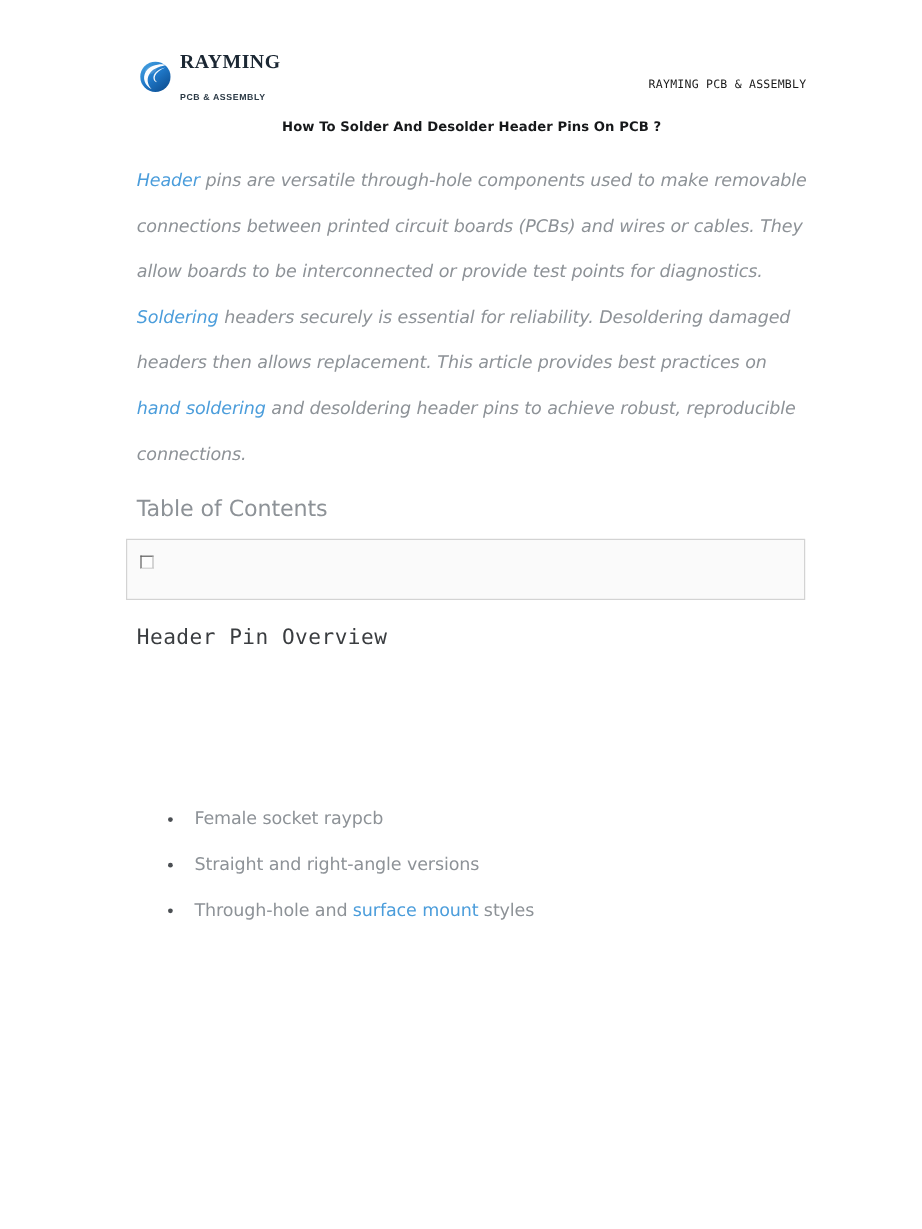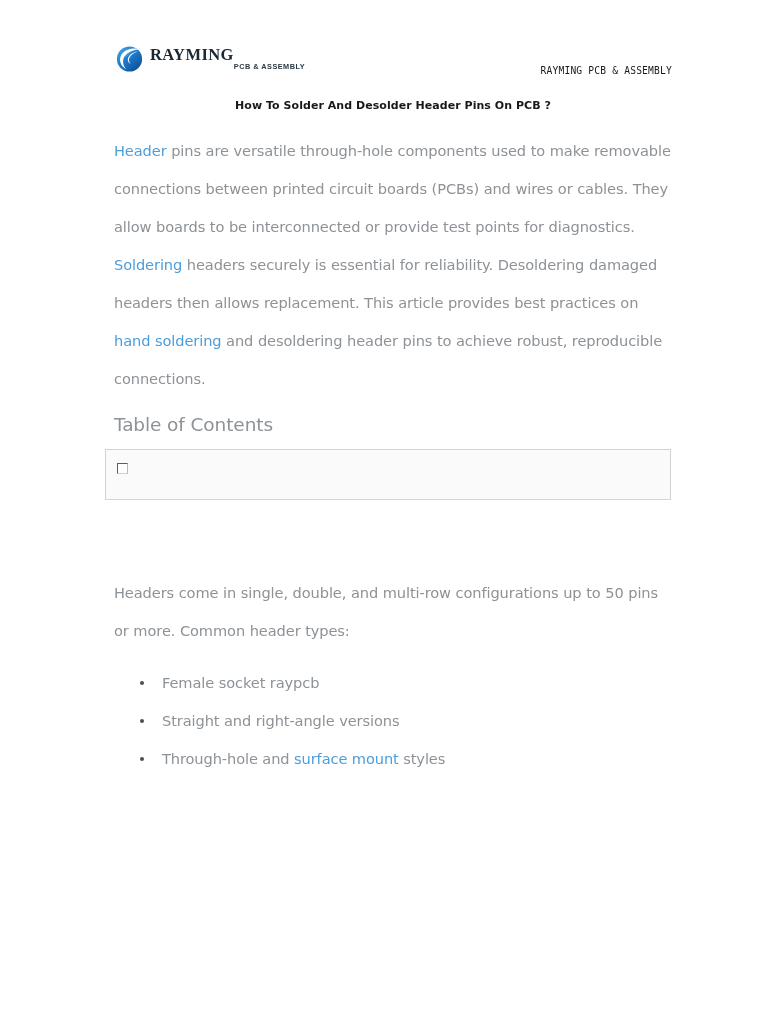--- a/index.html
+++ b/index.html
@@ -39,20 +39,21 @@
   }
   .logo-mark {
     width: 31px;
     height: 30px;
     position: relative;
     flex: none;
   }
   .logo-mark svg { display: block; }
   .logo-words {
     display: flex;
+    flex-direction: column;
     justify-content: center;
     line-height: 1;
     padding-bottom: 1px;
   }
   .logo-name {
     font-family: "Liberation Serif", serif;
     font-weight: bold;
     font-size: 16.5px;
     letter-spacing: 0.4px;
     color: #1b2733;
@@ -99,20 +100,21 @@
   }
 
   p.body-text {
     margin: 0;
     font-family: "DejaVu Sans", sans-serif;
     font-size: 14.6px;
     line-height: 38px;
     color: #8d9297;
     letter-spacing: -0.1px;
     word-spacing: 0.1px;
+    font-style: italic;
   }
   a.link, .link {
     color: #4b9ddb;
     text-decoration: none;
   }
 
   
   .toc-heading {
     margin: 0;
     position: absolute;
@@ -274,24 +276,22 @@
   </div>
 
   <h2 class="toc-heading">Table of Contents</h2>
 
   <div class="toc-box">
     <span class="toc-glyph">
       <span class="tofu"></span>
     </span>
   </div>
 
-
-  <div class="section-body">
-    <p class="body-text">Headers come in single, double, and multi-row configurations up to 50 pins or more. Common header types:</p>
-  </div>
+  <h3 class="section-heading">Header Pin Overview</h3>
+
 
   <ul class="bullets">
     <li>
       <span class="dot"></span>
       <span>Female socket raypcb</span>
     </li>
     <li>
       <span class="dot"></span>
       <span>Straight and right-angle versions</span>
     </li>

